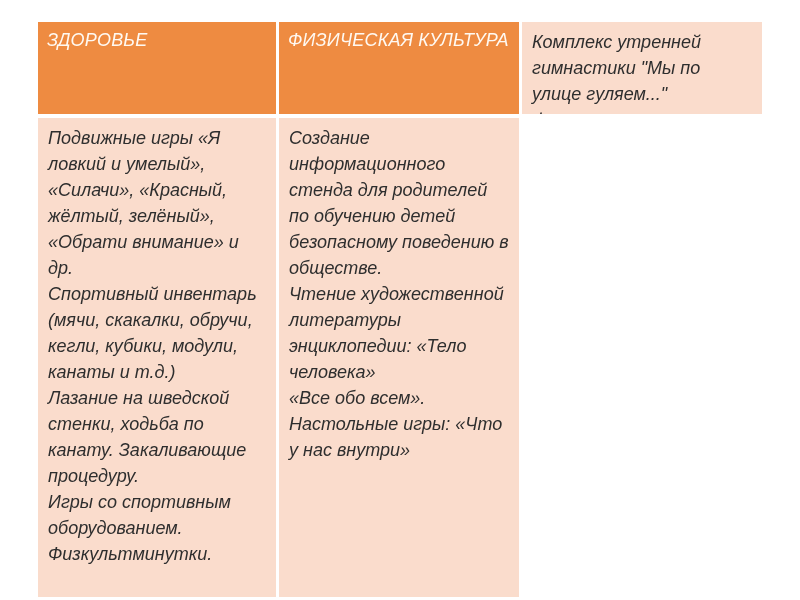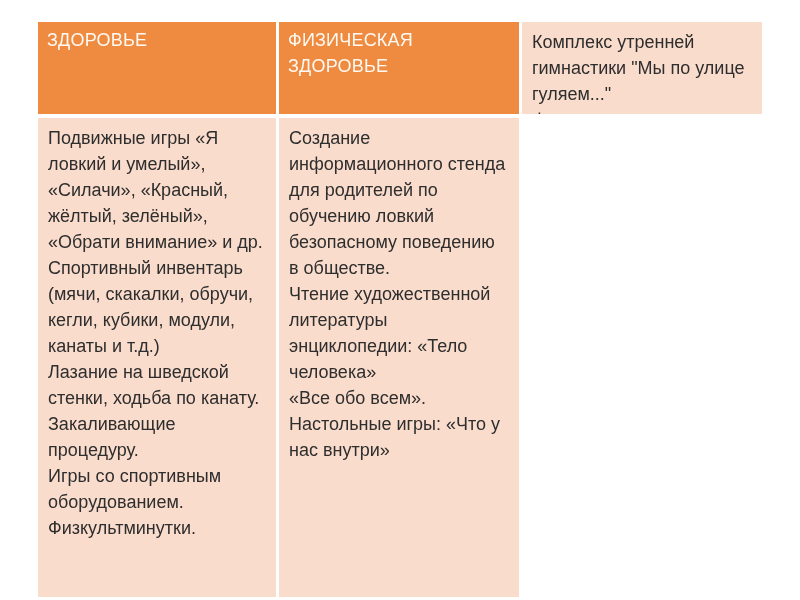--- a/index.html
+++ b/index.html
@@ -9,20 +9,21 @@
     width: 800px;
     height: 600px;
     overflow: hidden;
     font-family: "Liberation Sans", sans-serif;
   }
   .slide {
     position: relative;
     width: 800px;
     height: 600px;
     background: var(--slide-bg, #ffffff);
+    font-style: italic;
   }
   .program-table {
     position: absolute;
     left: 38px;
     top: 22px;
     width: 724px;
     height: 575px;
     display: grid;
     grid-template-columns: 238px 240px 240px;
     grid-template-rows: 92px 1fr;
@@ -50,33 +51,33 @@
   }
 </style>
 </head>
 <body>
 
 <div class="slide">
   <div class="program-table">
 
     <div class="header-cell">ЗДОРОВЬЕ</div>
 
-    <div class="header-cell">ФИЗИЧЕСКАЯ ЗДОРОВЬЕ</div>
+    <div class="header-cell">ФИЗИЧЕСКАЯ КУЛЬТУРА</div>
 
 
     <div class="body-cell">Комплекс утренней гимнастики "Мы по улице гуляем..." физкультминутки», аудиодиск, сборник, картотека.
 Пальчиковая гимнастика «Правила дорожного движения»
 Сюжетно-ролевая игра «Полиция», «В медпункте»; «Мы едем, едем, едем»;
 Дидактическая игра «Неожиданности на улице».</div>
 
     <div class="body-cell">Подвижные игры «Я ловкий и умелый», «Силачи», «Красный, жёлтый, зелёный», «Обрати внимание» и др.
 Спортивный инвентарь (мячи, скакалки, обручи, кегли, кубики, модули, канаты и т.д.)
 Лазание на шведской стенки, ходьба по канату. Закаливающие процедуру.
 Игры со спортивным оборудованием.
 Физкультминутки.</div>
 
-    <div class="body-cell">Создание информационного стенда для родителей по обучению ловкий безопасному поведению в обществе.
+    <div class="body-cell">Создание информационного стенда для родителей по обучению детей безопасному поведению в обществе.
 Чтение художественной литературы энциклопедии: «Тело человека»
 «Все обо всем».
 Настольные игры: «Что у нас внутри»</div>
 
   </div>
 </div>
 
 </body></html>

